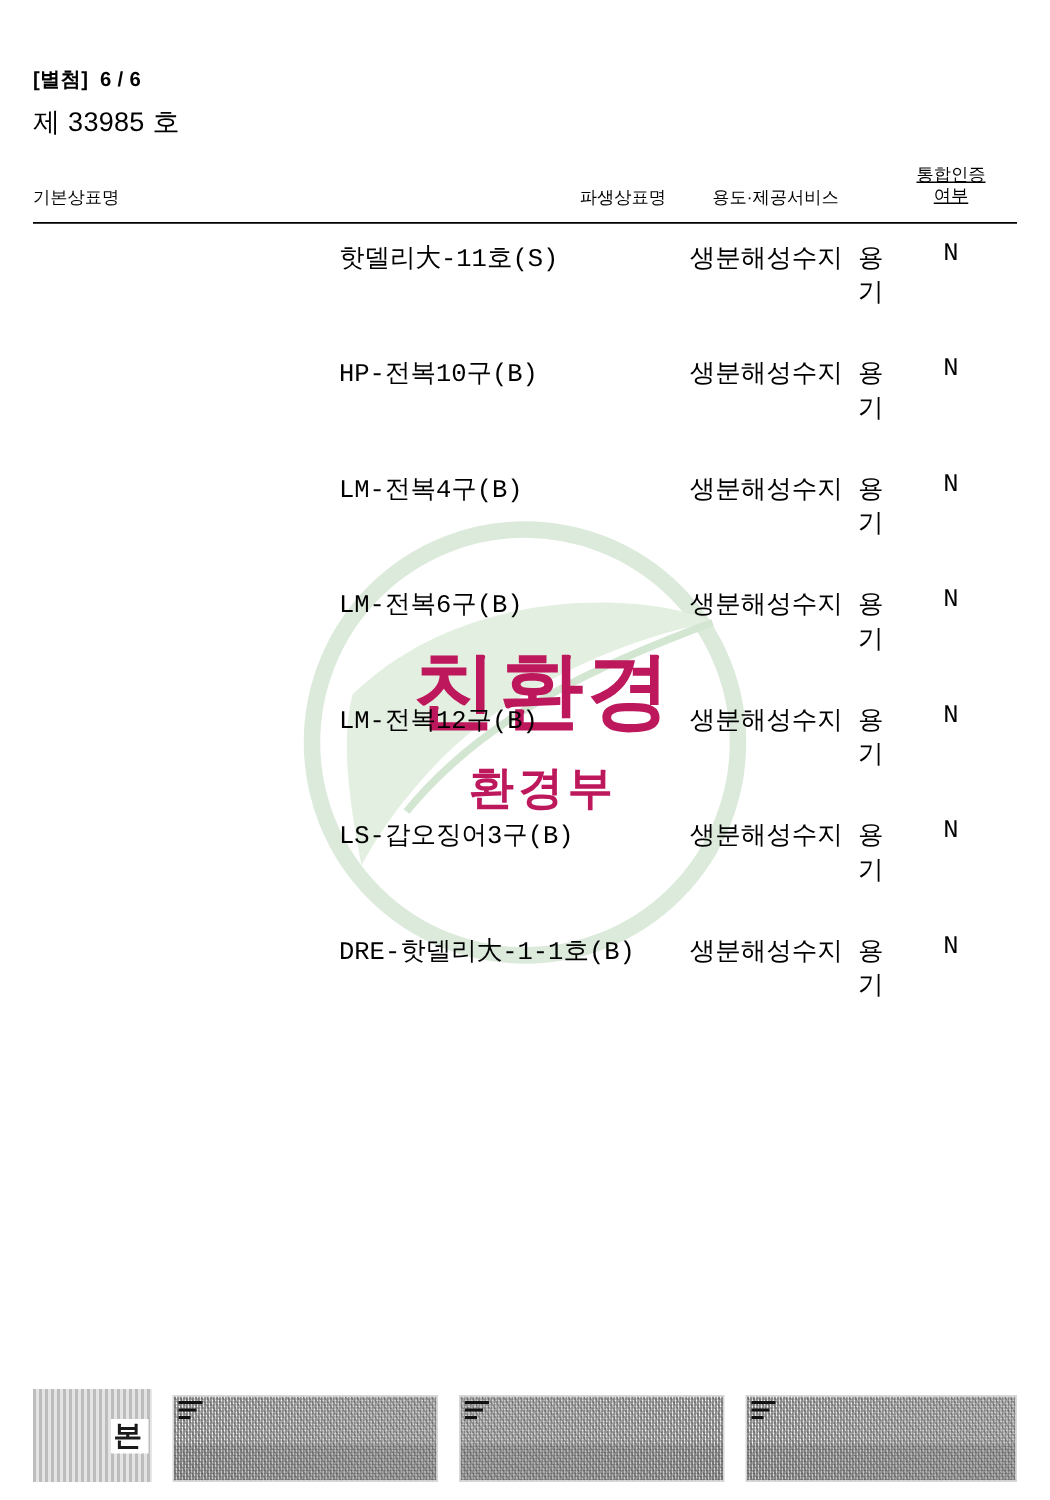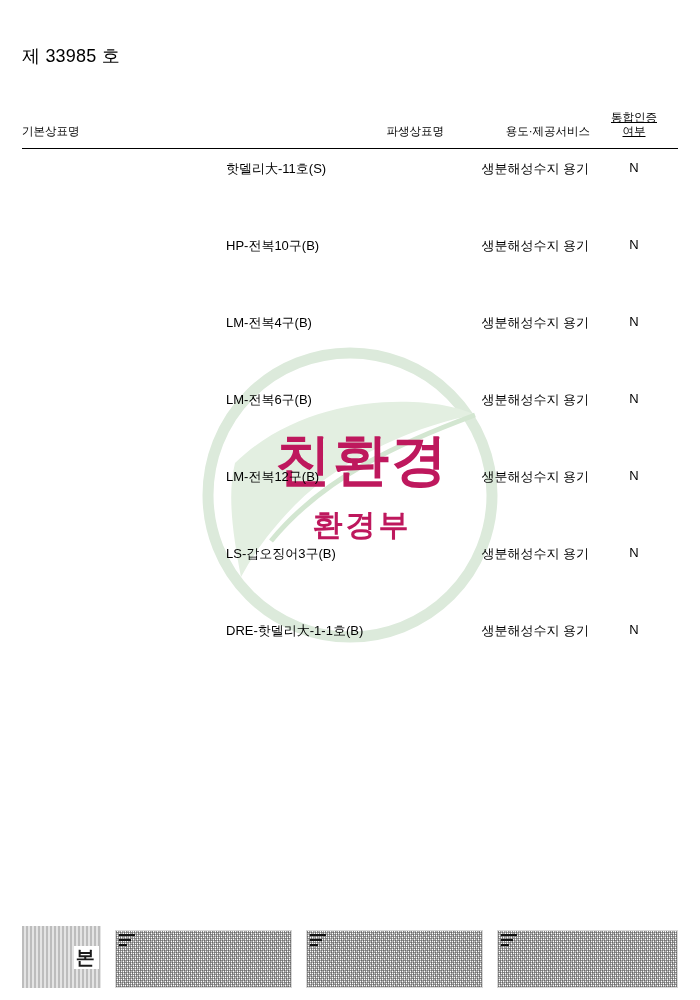--- a/index.html
+++ b/index.html
@@ -94,28 +94,29 @@
   }
   table.main-table thead th {
     font-size: 11.5px;
     font-weight: normal;
     padding: 5px 0 9px 0;
     vertical-align: bottom;
     border-bottom: 1.3px solid #000000;
   }
   th.col-base   { width: 200px; text-align: left;   padding-left: 4px; }
   th.col-deriv  { width: 222px; text-align: right;   padding-left: 4px; }
-  th.col-use    { width: 146px; text-align: right;   padding-left: 4px; }
+  th.col-use    { width: 146px; text-align: center;   padding-left: 4px; }
   th.col-cert   { width: 88px;  text-align: center; line-height: 1.25; text-decoration: underline; }
 
   table.main-table tbody td {
-    font-size: 13px;
+    font-size: 17px;
     height: 65px;
     vertical-align: top;
     padding-top: 11px;
+    font-family: Liberation Mono, monospace;
   }
   td.c-base  { text-align: left;  padding-left: 4px; }
   td.c-deriv { text-align: left;  padding-left: 4px; }
   td.c-use   { text-align: right;  padding-left: 4px; }
   td.c-cert  { text-align: center; }
 
   
   .bottom-strip {
     position: absolute;
     left: 22px;
@@ -182,20 +183,21 @@
   .bc-corner span:nth-child(1) { top: 0;  width: 16px; height: 2px; }
   .bc-corner span:nth-child(2) { top: 5px; width: 12px; height: 2px; }
   .bc-corner span:nth-child(3) { top: 10px; width: 8px;  height: 2px; }
 </style>
 </head>
 <body>
 
 <div class="page">
 
   <div class="doc-header">
+    <div class="header-line-1">[별첨]  6 / 6</div>
     <div class="header-line-2">제 33985 호</div>
   </div>
 
   <div class="watermark">
     <svg width="350" height="300" viewBox="0 0 350 300">
       <circle cx="175" cy="150" r="142" fill="none" stroke="#dceadb" stroke-width="11"></circle>
       <path d="M60 118 C140 40, 268 52, 300 70 C250 78, 170 110, 120 160 C96 185, 80 206, 66 232 C58 190, 52 150, 60 118 Z" fill="#e3efe1"></path>
       <path d="M300 70 C230 96, 150 130, 96 196" fill="none" stroke="#d3e6d1" stroke-width="5"></path>
     </svg>
     <div class="wm-text wm-main">친환경</div>

